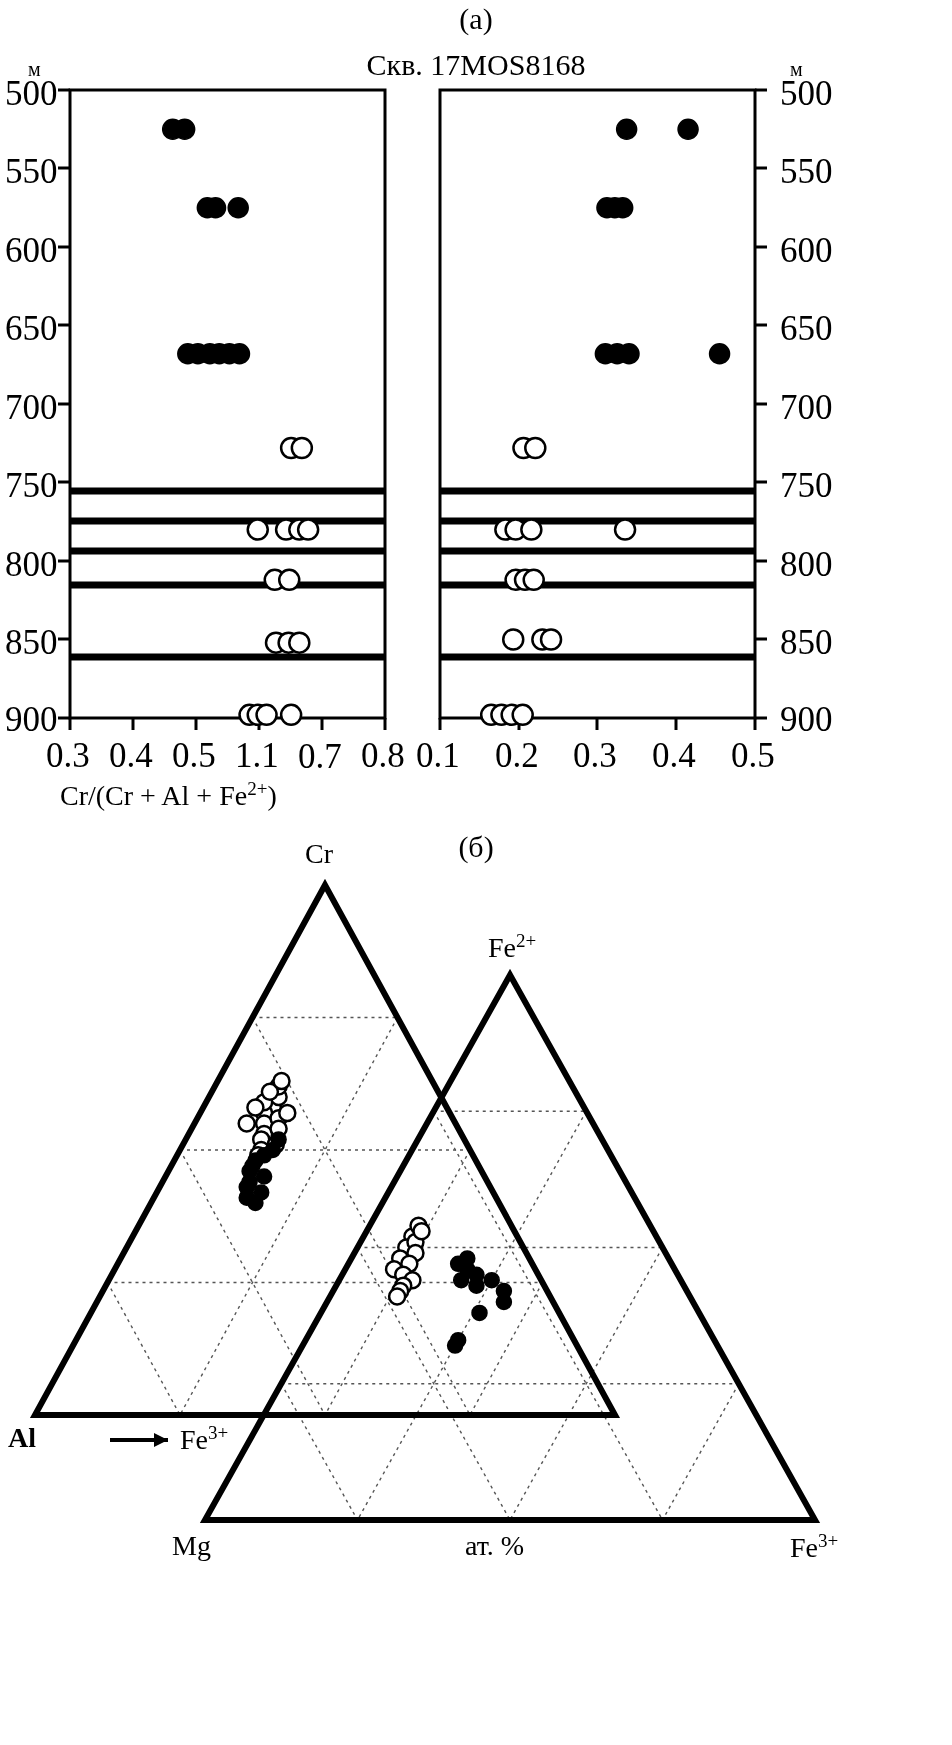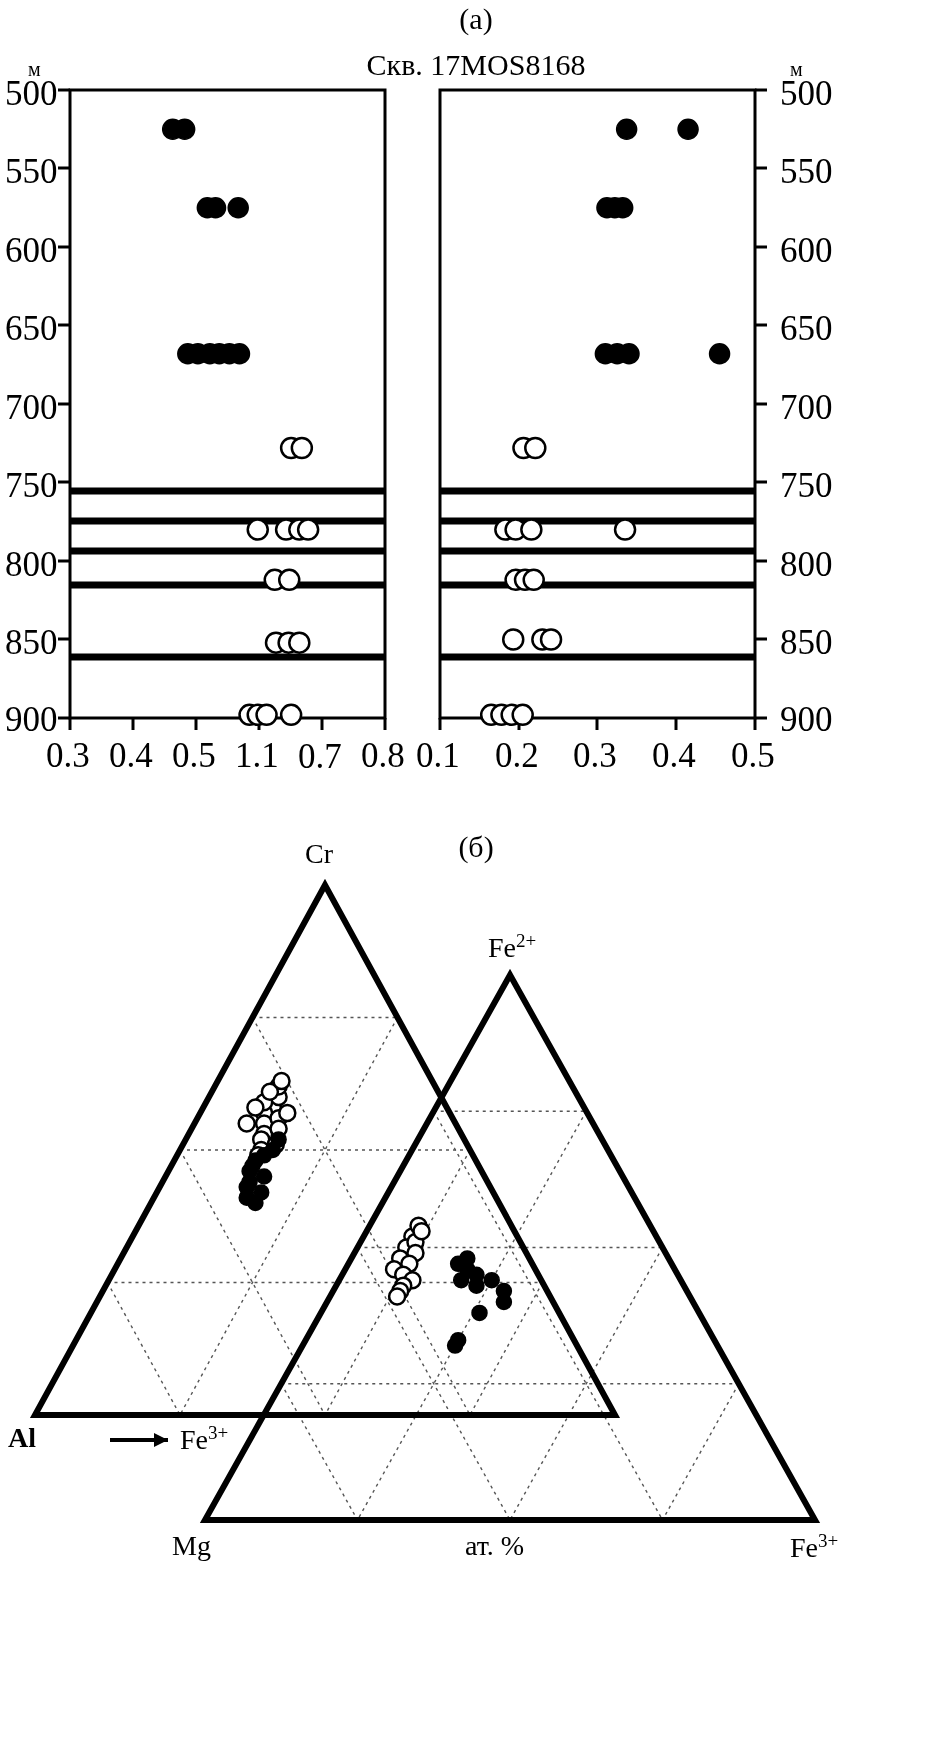--- a/index.html
+++ b/index.html
@@ -174,20 +174,23 @@
     <div class="lbl ticklabel" style="left:235px;top:736px;">1.1</div>
     <div class="lbl ticklabel" style="left:298px;top:697px;margin-top:40px;">0.7</div>
     <div class="lbl ticklabel" style="left:361px;top:736px;font-family:Liberation Serif, serif;">0.8</div>
 
     <div class="lbl ticklabel" style="left:416px;top:736px;">0.1</div>
     <div class="lbl ticklabel" style="left:495px;top:736px;">0.2</div>
     <div class="lbl ticklabel" style="left:573px;top:736px;">0.3</div>
     <div class="lbl ticklabel" style="left:652px;top:736px;">0.4</div>
     <div class="lbl ticklabel" style="left:731px;top:736px;">0.5</div>
 
+    <div class="lbl axtext" style="left:60px;top:778px;">
+      <span>Cr/(Cr + Al + Fe</span><span class="sup">2+</span><span>)</span>
+    </div>
   </div>
 
   <div id="panel-b">
     <div class="capB">(б)</div>
 
     <svg id="svgB" width="952" height="915">
       <g id="triLgrid">
           <line x1="107.5" y1="452.5" x2="542.5" y2="452.5" stroke="#555" stroke-width="1.4" stroke-dasharray="3,4"></line>
           <line x1="252.5" y1="187.5" x2="470" y2="585" stroke="#555" stroke-width="1.4" stroke-dasharray="3,4"></line>
           <line x1="397.5" y1="187.5" x2="180" y2="585" stroke="#555" stroke-width="1.4" stroke-dasharray="3,4"></line>

